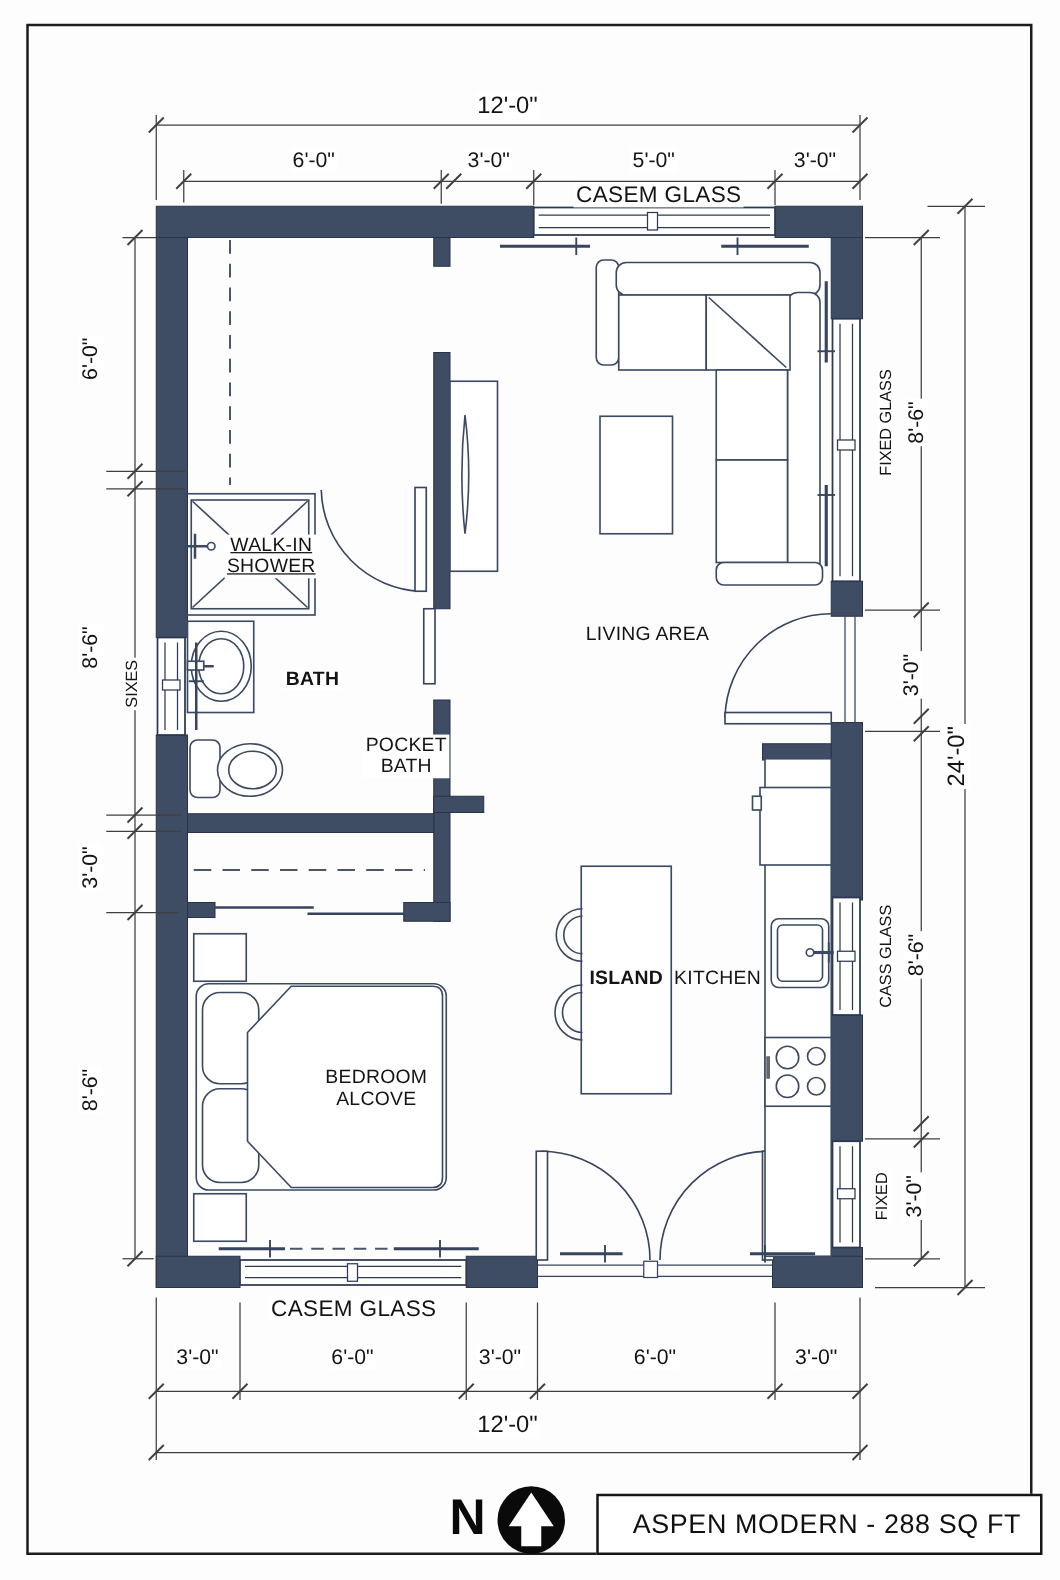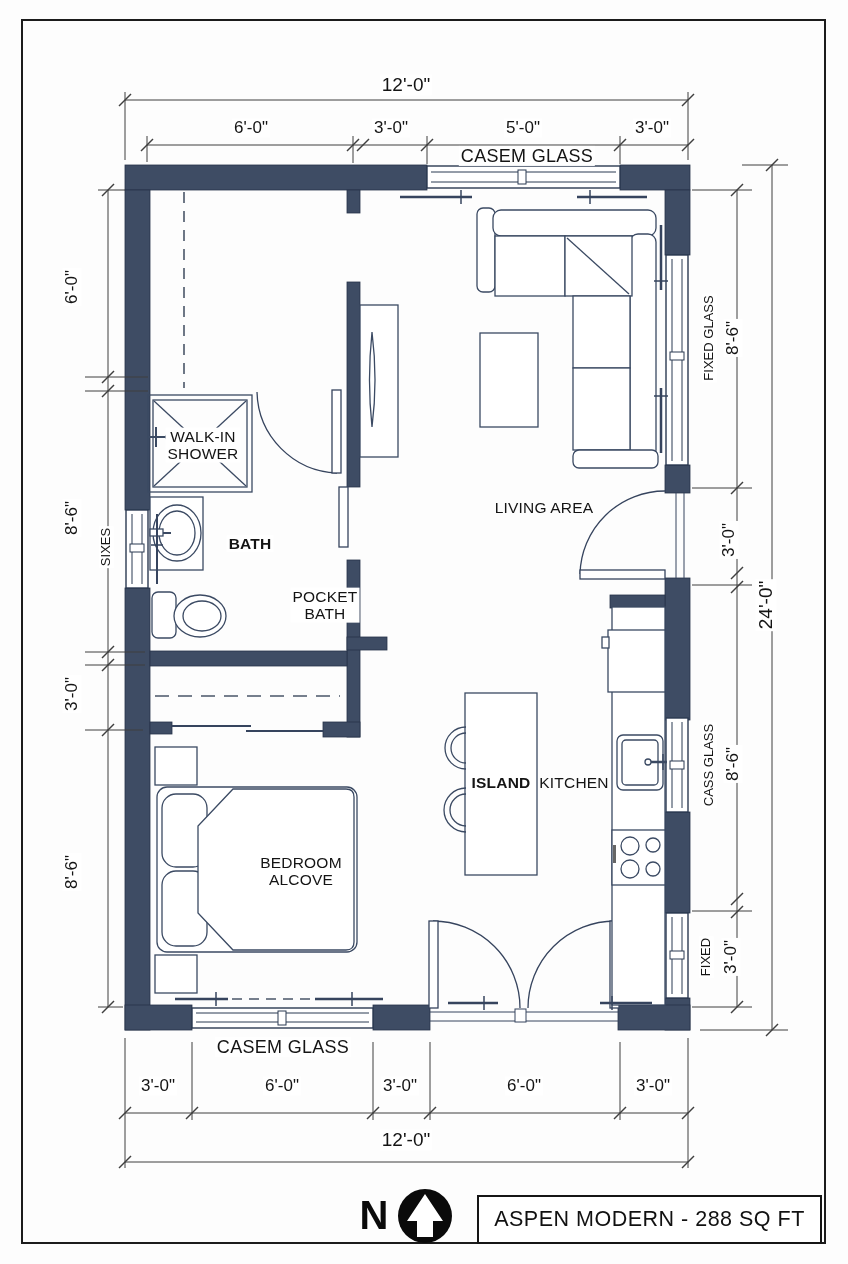--- a/index.html
+++ b/index.html
@@ -13,21 +13,21 @@
   .rot{transform:translate(-50%,-50%) rotate(-90deg);}
   .s13{font-size:13px;}
   .s14{font-size:18px;letter-spacing:.3px;}
   .s15{font-size:15.5px;letter-spacing:.2px;}
   .s17{font-size:17px;}
   .s19{font-size:19px;}
   .north-n{position:absolute;transform:translate(-50%,-50%);font-size:40px;font-weight:bold;
            color:#0a0a0a;background:transparent;}
   #title-box{position:absolute;left:477px;top:1195px;width:341px;height:45px;
              border:2.5px solid #151515;background:#fff;display:flex;align-items:center;
-             justify-content:center;font-size:21.5px;letter-spacing:.5px;color:#111;}
+             justify-content:center;font-size:21.5px;letter-spacing:.5px;color:#111;padding-left:12px;}
   .nobg{background:transparent;}
 </style>
 </head>
 <body>
 
 <div id="canvas">
   <div id="border-frame"></div>
 
   <svg width="848" height="1264" viewBox="0 0 848 1264">
 
@@ -329,30 +329,30 @@
   <div class="lbl rot s17" style="left:731px;top:957px;">3'-0"</div>
 
   <div class="lbl s14" style="left:283px;top:1047px;">CASEM GLASS</div>
   <div class="lbl s17" style="left:158px;top:1086px;">3'-0"</div>
   <div class="lbl s17" style="left:282px;top:1086px;">6'-0"</div>
   <div class="lbl s17" style="left:400px;top:1086px;">3'-0"</div>
   <div class="lbl s17" style="left:524px;top:1086px;">6'-0"</div>
   <div class="lbl s17" style="left:653px;top:1086px;">3'-0"</div>
   <div class="lbl s19" style="left:406px;top:1140px;">12'-0"</div>
 
-  <div class="lbl s15" style="left:203px;top:445px;">
+  <div class="lbl s15" style="left:217px;top:445px;text-decoration:underline;">
     <div>WALK-IN</div>
     <div>SHOWER</div>
   </div>
   <div class="lbl s15" style="left:250px;top:544px;font-weight:bold;">BATH</div>
   <div class="lbl s15" style="left:325px;top:605px;">
     <div>POCKET</div>
     <div>BATH</div>
   </div>
-  <div class="lbl s15 nobg" style="left:518px;top:508px;margin-left:26px;">LIVING AREA</div>
+  <div class="lbl s15 nobg" style="left:518px;top:508px;">LIVING AREA</div>
   <div class="lbl s15" style="left:501px;top:783px;font-weight:bold;">ISLAND</div>
   <div class="lbl s15 nobg" style="left:574px;top:783px;">KITCHEN</div>
   <div class="lbl s15" style="left:283px;top:871px;margin-left:18px;">
     <div>BEDROOM</div>
     <div>ALCOVE</div>
   </div>
 
   <div class="north-n" style="left:374px;top:1215px;">N</div>
   <div id="title-box">
     <span>ASPEN MODERN - 288 SQ FT</span>

